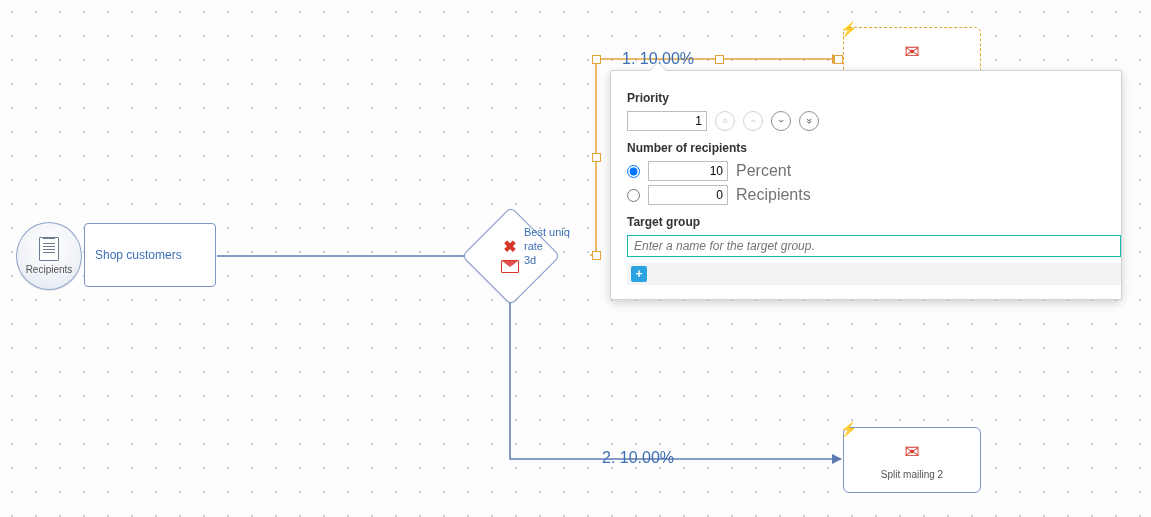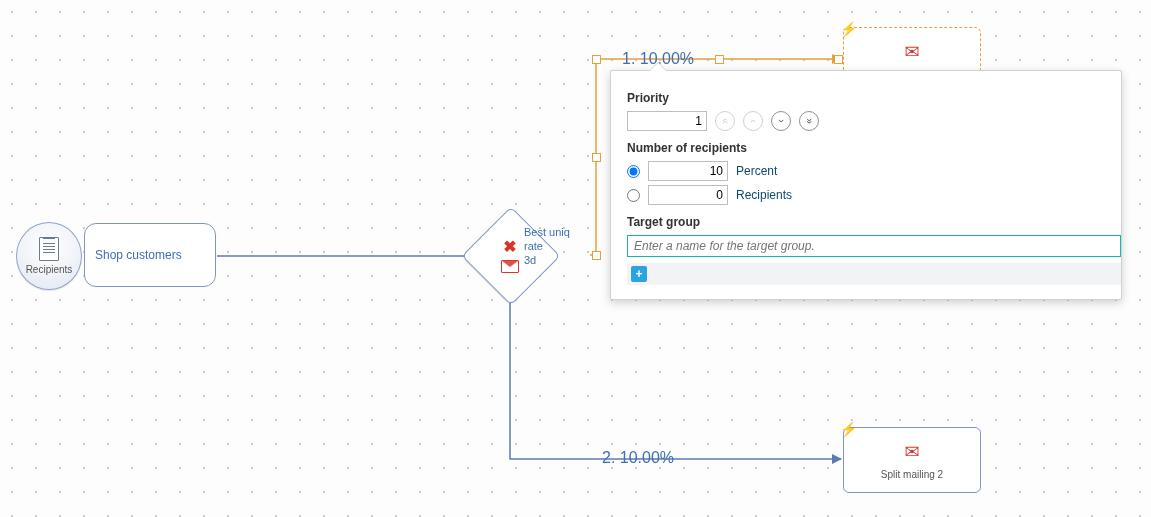--- a/index.html
+++ b/index.html
@@ -9,21 +9,21 @@
   svg.flow{position:absolute;left:0;top:0;width:1151px;height:517px;pointer-events:none;}
   
   .recipients-node{position:absolute;left:16px;top:222px;width:64px;height:66px;border:1px solid #8fa3c8;border-radius:50%;
     background:radial-gradient(circle at 50% 35%, #ffffff 0%, #f3f5f9 45%, #e0e6f0 100%);
     display:flex;flex-direction:column;align-items:center;justify-content:center;box-shadow:0 1px 1px rgba(0,0,0,.1);}
   .recipients-node .label{font-size:10px;color:#545454;margin-top:3px;}
   .doc-icon{width:18px;height:22px;border:1px solid #6b7b93;border-radius:1px;background:#fff;position:relative;}
   .doc-icon::before,.doc-icon::after{content:"";position:absolute;left:3px;right:3px;height:1px;background:#6b7b93;}
   .doc-icon::before{top:5px;box-shadow:0 3px 0 #6b7b93,0 6px 0 #6b7b93,0 9px 0 #6b7b93;}
   
-  .shop-node{position:absolute;left:84px;top:223px;width:132px;height:64px;border:1px solid #7f96c4;border-radius:12px;
+  .shop-node{position:absolute;left:84px;top:223px;width:132px;height:64px;border:1px solid #7f96c4;border-radius:4px;
     background:#fff;display:flex;align-items:center;padding-left:10px;box-sizing:border-box;color:#3d6fb5;}
   
   .diamond-wrap{position:absolute;left:476px;top:221px;width:68px;height:68px;}
   .diamond{width:68px;height:68px;transform:rotate(45deg);border:1px solid #7f96c4;border-radius:6px;background:#fff;
     box-shadow:0 1px 1px rgba(0,0,0,.08);}
   .diamond-content{position:absolute;left:0;top:0;width:68px;height:68px;display:flex;flex-direction:column;align-items:center;justify-content:center;gap:4px;}
   .shuffle-icon{font-size:16px;color:#d9362a;font-weight:bold;}
   .mini-env{width:16px;height:11px;border:1px solid #d9362a;border-radius:1px;position:relative;}
   .mini-env::before{content:"";position:absolute;left:0;right:0;top:0;height:0;border-left:8px solid transparent;border-right:8px solid transparent;border-top:6px solid #d9362a;opacity:.85;}
   .diamond-label{position:absolute;left:524px;top:225px;color:#3d6fb5;font-size:11px;line-height:14px;text-align:left;}
@@ -44,21 +44,21 @@
   .popup .caret{position:absolute;left:38px;top:-9px;width:0;height:0;border-left:9px solid transparent;border-right:9px solid transparent;border-bottom:9px solid #cfd2d6;}
   .popup .caret::after{content:"";position:absolute;left:-8px;top:1px;border-left:8px solid transparent;border-right:8px solid transparent;border-bottom:8px solid #fff;}
   .popup .section-label{font-weight:bold;font-size:12px;color:#333;margin:4px 0 6px 0;}
   .popup .row{display:flex;align-items:center;gap:8px;margin:4px 0;}
   .popup input[type=text].num{width:80px;height:20px;border:1px solid #b9bec5;text-align:right;padding:0 4px;font-size:12px;box-sizing:border-box;}
   .popup input[type=text].full{width:100%;height:22px;border:1px solid #14b8a6;padding:0 6px;font-size:12px;font-style:italic;color:#9aa1a8;box-sizing:border-box;}
   .popup .stepper-btn{width:18px;height:18px;border:1.5px solid #8c9199;border-radius:50%;display:inline-flex;align-items:center;justify-content:center;font-size:10px;color:#5b6068;cursor:pointer;user-select:none;}
   .popup .stepper-btn.disabled{border-color:#cfd2d6;color:#cfd2d6;cursor:default;}
   .popup .stepper-btn .chev{line-height:1;}
   .popup input[type=radio]{margin:0;}
-  .popup .radio-label{font-size:12px;color:#0c4a6e;}
+  .popup .radio-label{font-size:16px;color:#737373;}
   .popup .tag-row{margin-top:6px;background:#f2f3f5;height:22px;display:flex;align-items:center;padding:0 4px;box-sizing:border-box;gap:4px;}
   .popup .add-square{width:16px;height:16px;background:#2aa3e0;color:#fff;display:flex;align-items:center;justify-content:center;border-radius:2px;font-weight:bold;font-size:12px;cursor:pointer;}
 </style>
 </head>
 <body>
 
 <div class="canvas">
 
   <svg class="flow">
     <defs>

